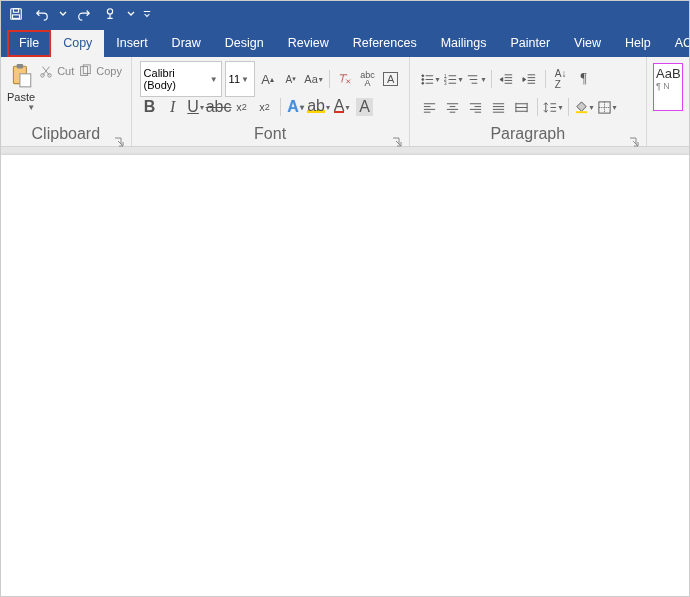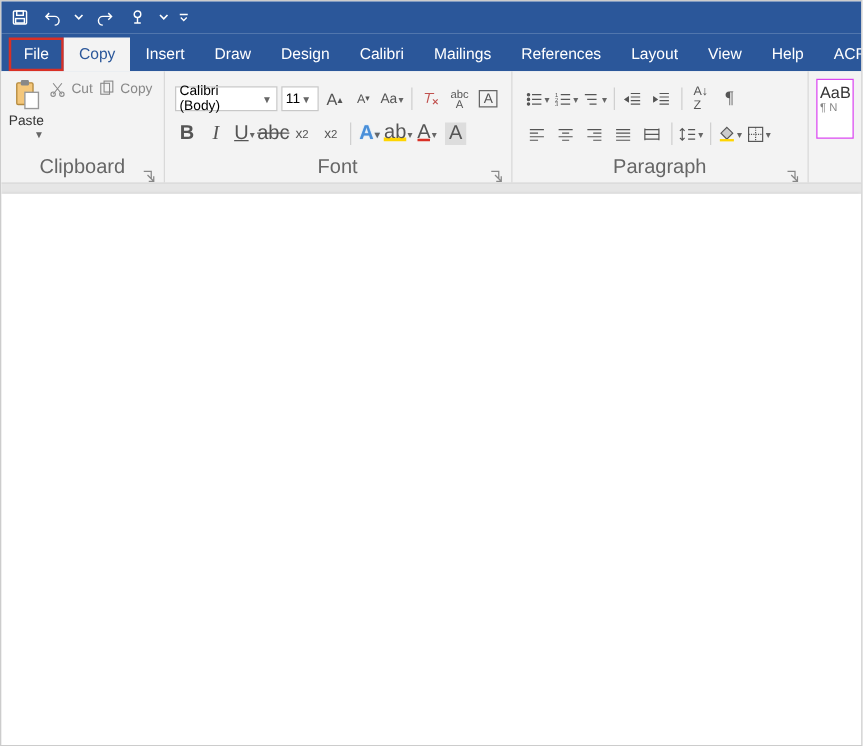--- a/index.html
+++ b/index.html
@@ -16,21 +16,21 @@
   .group-body { flex: 1; display: flex; }
   .group-label { text-align: center; font-size: 16px; color: #666; padding: 2px 0 3px; position: relative; }
   .launcher { position: absolute; right: 3px; bottom: 3px; width: 10px; height: 10px; cursor: pointer; }
   .launcher svg { width: 10px; height: 10px; stroke: #888; fill: none; stroke-width: 1; }
   .clip-col { display: flex; flex-direction: column; align-items: flex-end; padding: 2px 2px 0; }
   .paste-icon { width: 28px; height: 30px; display: flex; align-items: center; justify-content: center; }
   .paste-label { font-size: 11px; color: #333; }
   .small-row { display: flex; align-items: center; gap: 4px; font-size: 11px; color: #888; height: 20px; padding: 0 2px; cursor: pointer; }
   .small-row svg { width: 14px; height: 14px; }
   .fmt-row { display: flex; align-items: center; gap: 3px; height: 24px; }
-  .combo { background: #fff; border: 1px solid #c8c8c8; height: 20px; display: flex; align-items: center; font-size: 11px; padding: 0 3px; cursor: pointer; }
+  .combo { background: #fff; border: 1px solid #c8c8c8; height: 36px; display: flex; align-items: center; font-size: 11px; padding: 0 3px; cursor: pointer; }
   .combo-arrow { margin-left: 3px; }
   .rb { width: 20px; height: 20px; display: inline-flex; align-items: center; justify-content: center; cursor: pointer; color: #555; border-radius: 2px; }
   .rb svg { width: 15px; height: 15px; }
   .sep { width: 1px; height: 18px; background: #d0d0d0; margin: 0 2px; }
   .font-col { display: flex; flex-direction: column; justify-content: center; gap: 4px; padding: 4px 4px 0; }
   .para-col { display: flex; flex-direction: column; justify-content: center; gap: 4px; padding: 4px 6px 0; }
   .styles { display: flex; flex-direction: column; padding: 4px 2px 0; }
   .style-box { background: #fff; border: 1px solid #d946ef; width: 30px; height: 48px; font-size: 11px; padding: 2px; color: #333; overflow: hidden; cursor: pointer; }
   .style-box .s-preview { font-size: 13px; }
   .document-area { background: #e6e6e6; height: calc(597px - 26px - 30px - 90px); display: flex; justify-content: center; padding-top: 8px; }
@@ -82,24 +82,24 @@
       </svg>
   </span>
 </div>
 
 <div class="tabbar">
   <div class="tab file-highlight">File</div>
   <div class="tab active">Copy</div>
   <div class="tab">Insert</div>
   <div class="tab">Draw</div>
   <div class="tab">Design</div>
-  <div class="tab">Calibri</div>
+  <div class="tab">Review</div>
+  <div class="tab">References</div>
   <div class="tab">Mailings</div>
-  <div class="tab">References</div>
-  <div class="tab">Layout</div>
+  <div class="tab">Painter</div>
   <div class="tab">View</div>
   <div class="tab">Help</div>
   <div class="tab">ACROBAT</div>
 </div>
 
 <div class="ribbon">
 
   <div class="group" style="width:132px">
     <div class="group-body">
       <div class="clip-col">

